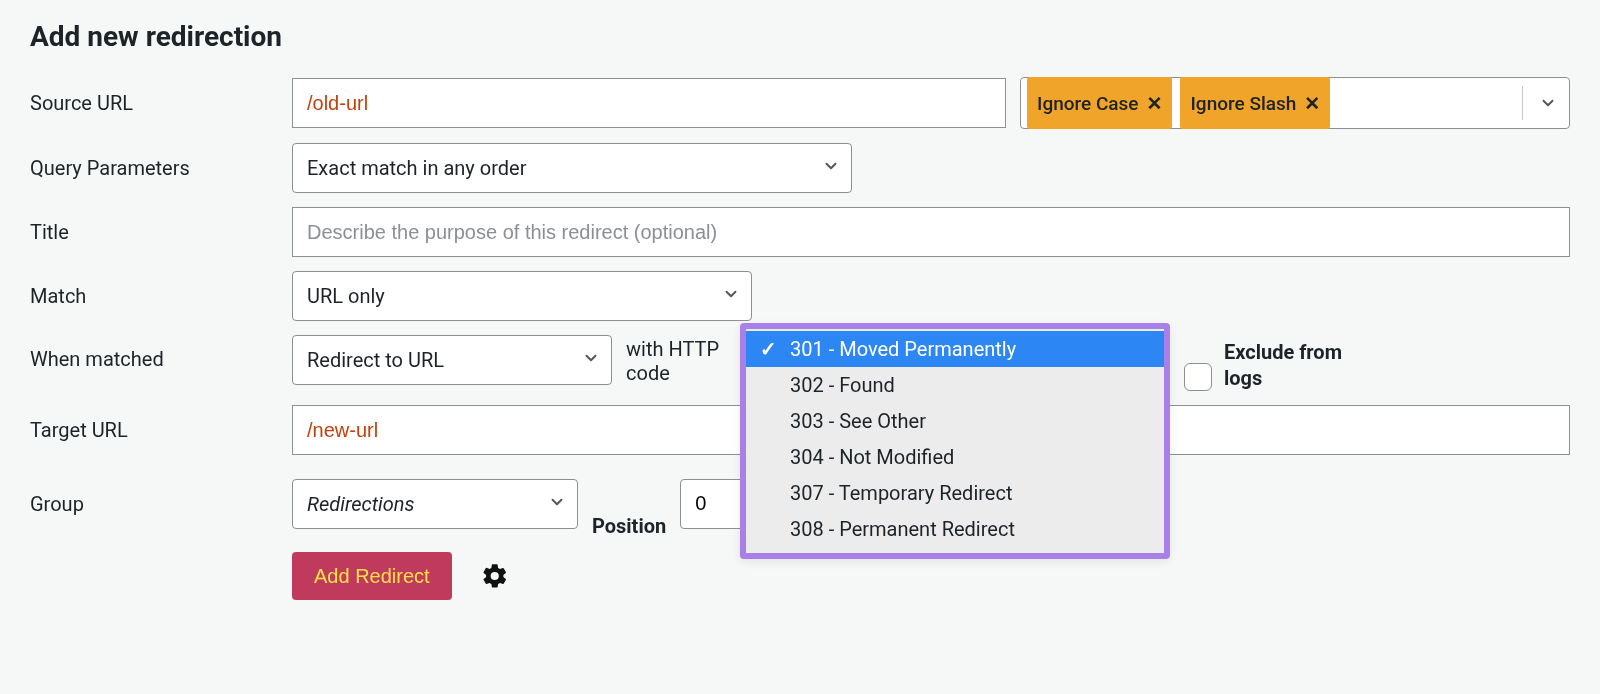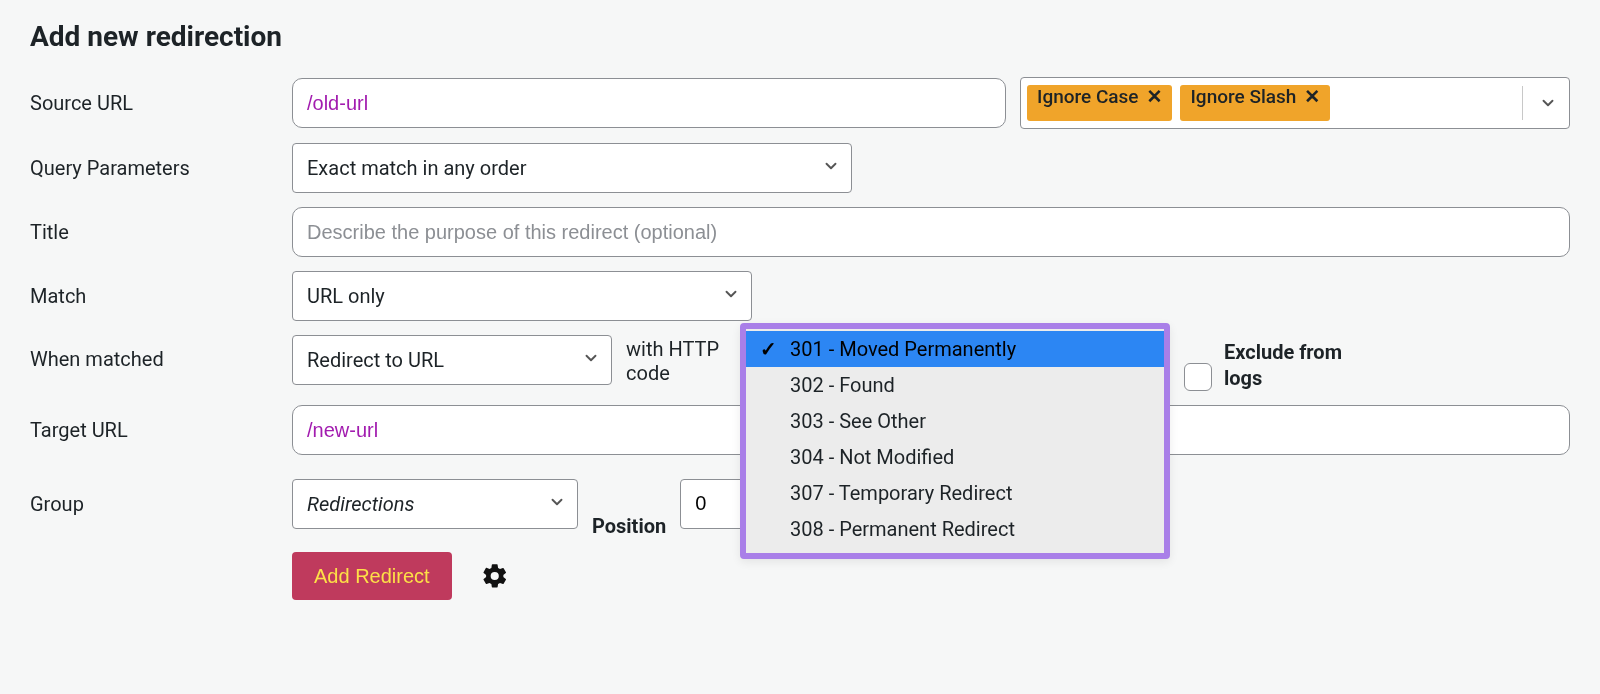--- a/index.html
+++ b/index.html
@@ -23,25 +23,25 @@
     }
     .form-label {
       width: 248px;
       font-weight: 400;
       font-size: 20px;
     }
     .text-input {
       flex: 1;
       height: 50px;
       border: 1px solid #8c8f94;
-      border-radius: 10px;
+      border-radius: 0;
       padding: 0 14px;
       font-size: 20px;
       background: #fff;
-      color: #a21caf;
+      color: #c2410c;
     }
     .text-input::placeholder { color: #8c8f94; }
     .select-wrap {
       position: relative;
       display: inline-block;
     }
     .select {
       height: 50px;
       border: 1px solid #8c8f94;
       border-radius: 4px;
@@ -65,24 +65,24 @@
       align-items: center;
       height: 52px;
       border: 1px solid #8c8f94;
       border-radius: 4px;
       background: #fff;
       padding: 0 6px;
       gap: 8px;
     }
     .tag {
       display: inline-flex;
-      align-items: flex-start;
+      align-items: center;
       background: #f0a42a;
       border-radius: 3px;
-      height: 36px;
+      height: 52px;
       padding: 0 10px;
       font-size: 19px;
       font-weight: 500;
       cursor: default;
     }
     .tag-x {
       margin-left: 8px;
       font-weight: 900;
       font-size: 19px;
       cursor: pointer;
@@ -114,21 +114,21 @@
       z-index: 50;
     }
     .dropdown-item {
       padding: 6px 16px 6px 44px;
       font-size: 20px;
       cursor: pointer;
       position: relative;
     }
     .dropdown-item.selected {
       background: #2c86f3;
-      color: #000000;
+      color: #ffffff;
     }
     .dropdown-item.selected::before {
       content: "✓";
       position: absolute;
       left: 14px;
       font-weight: 700;
     }
     .checkbox {
       width: 28px;
       height: 28px;

